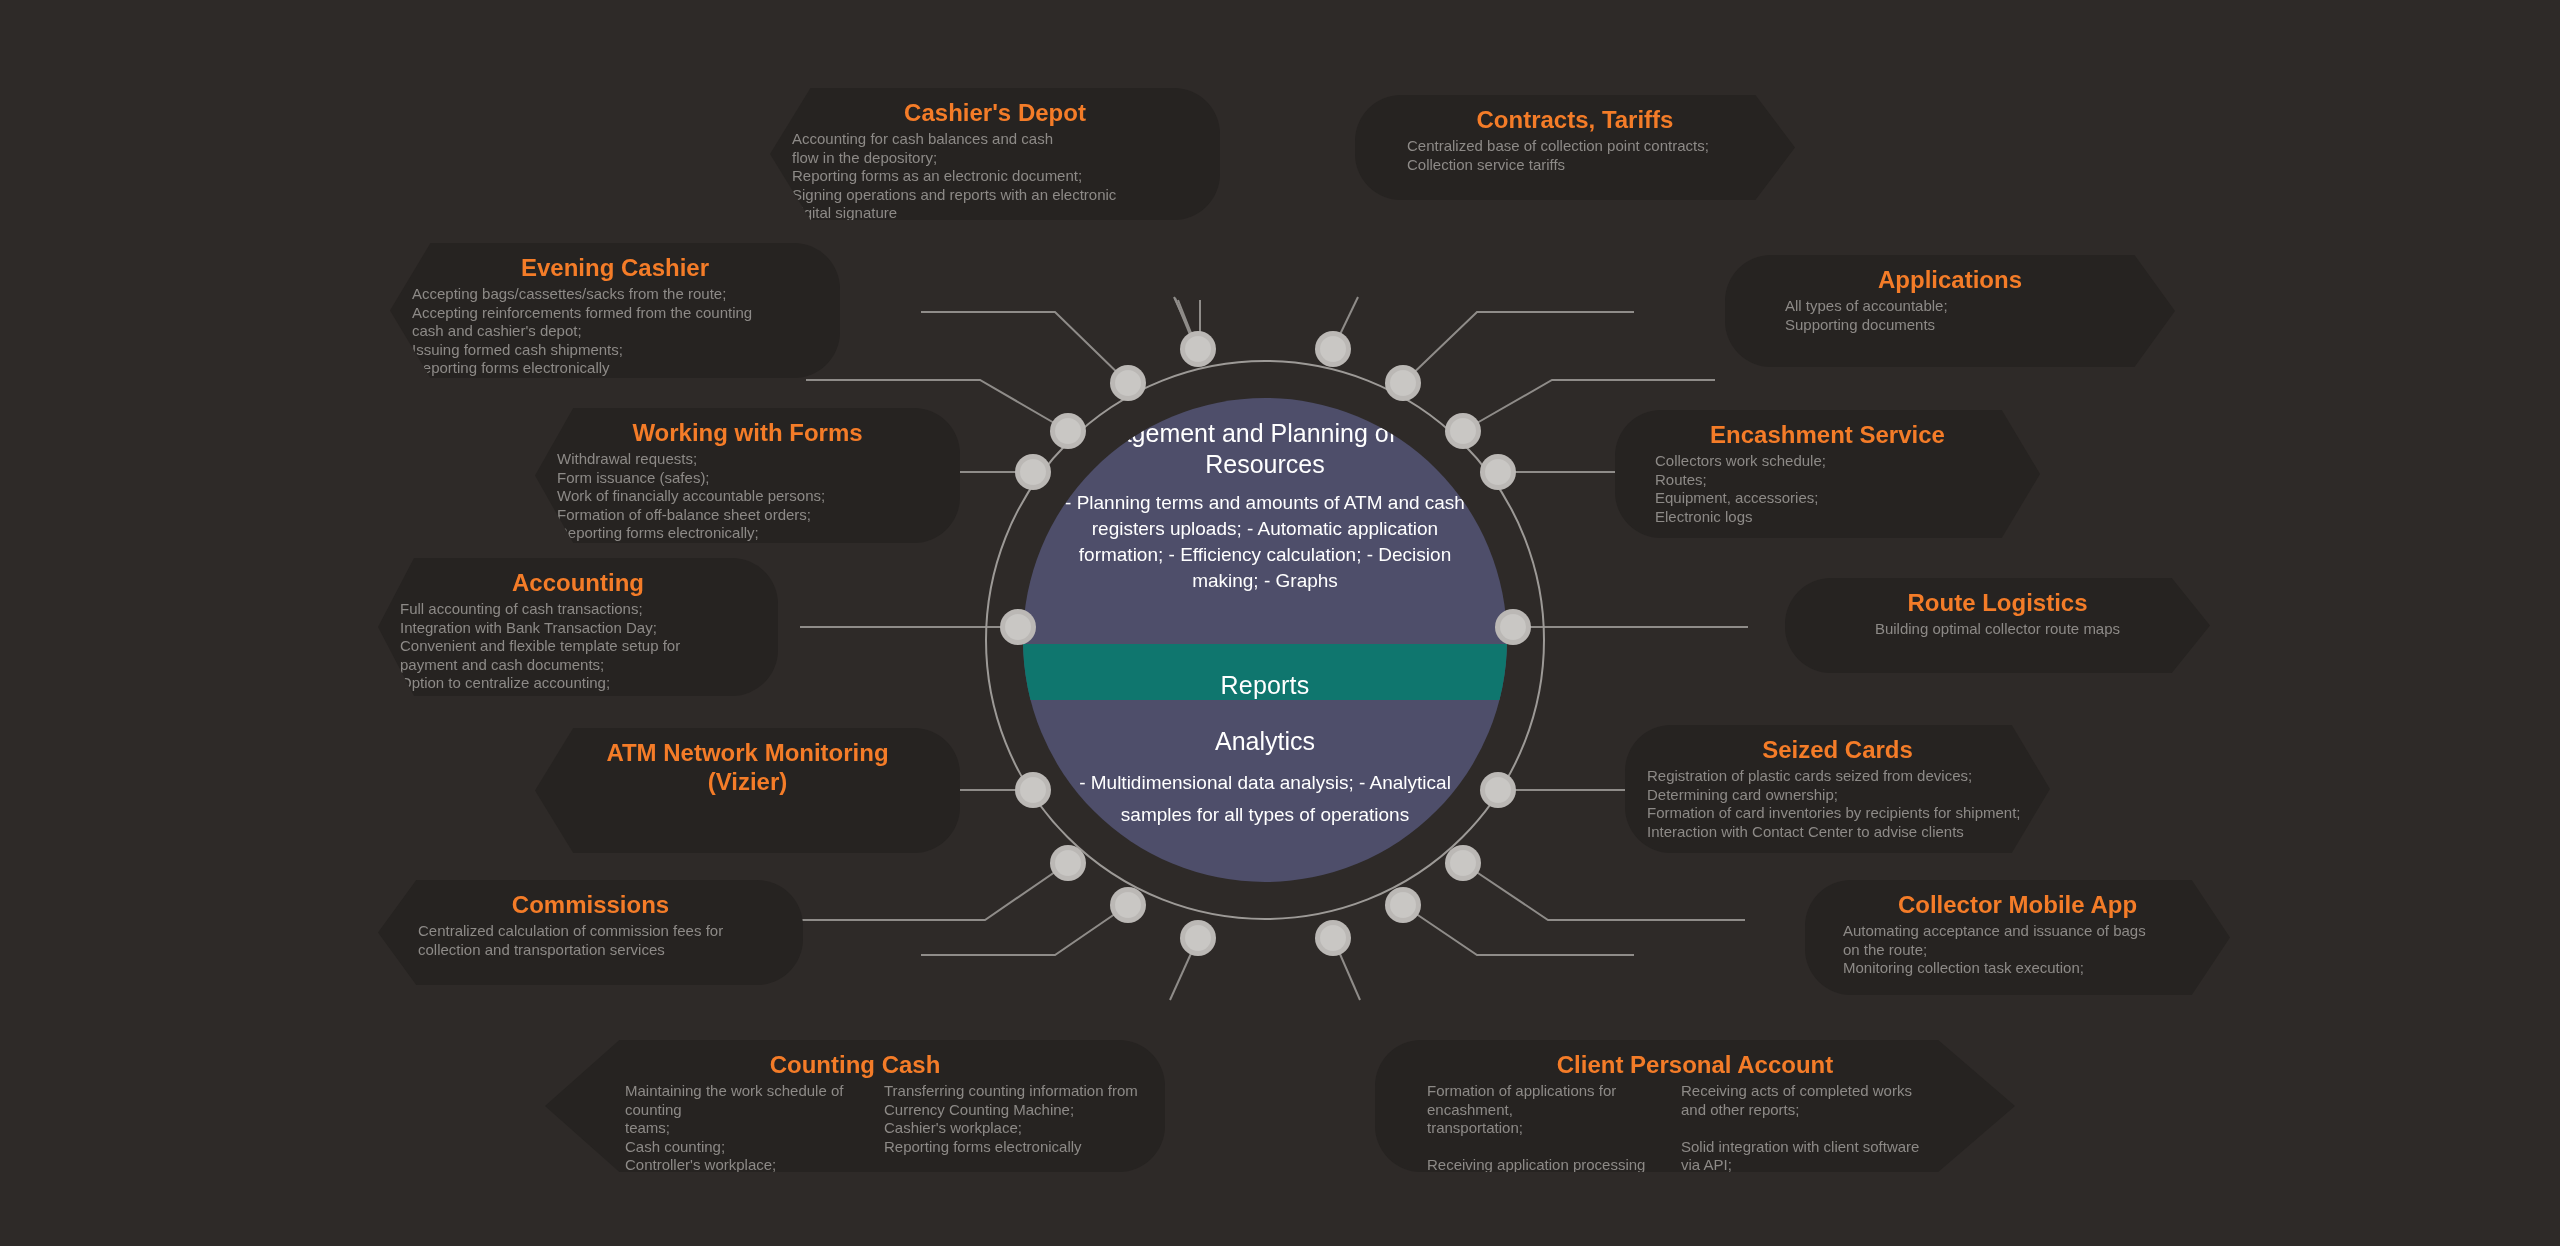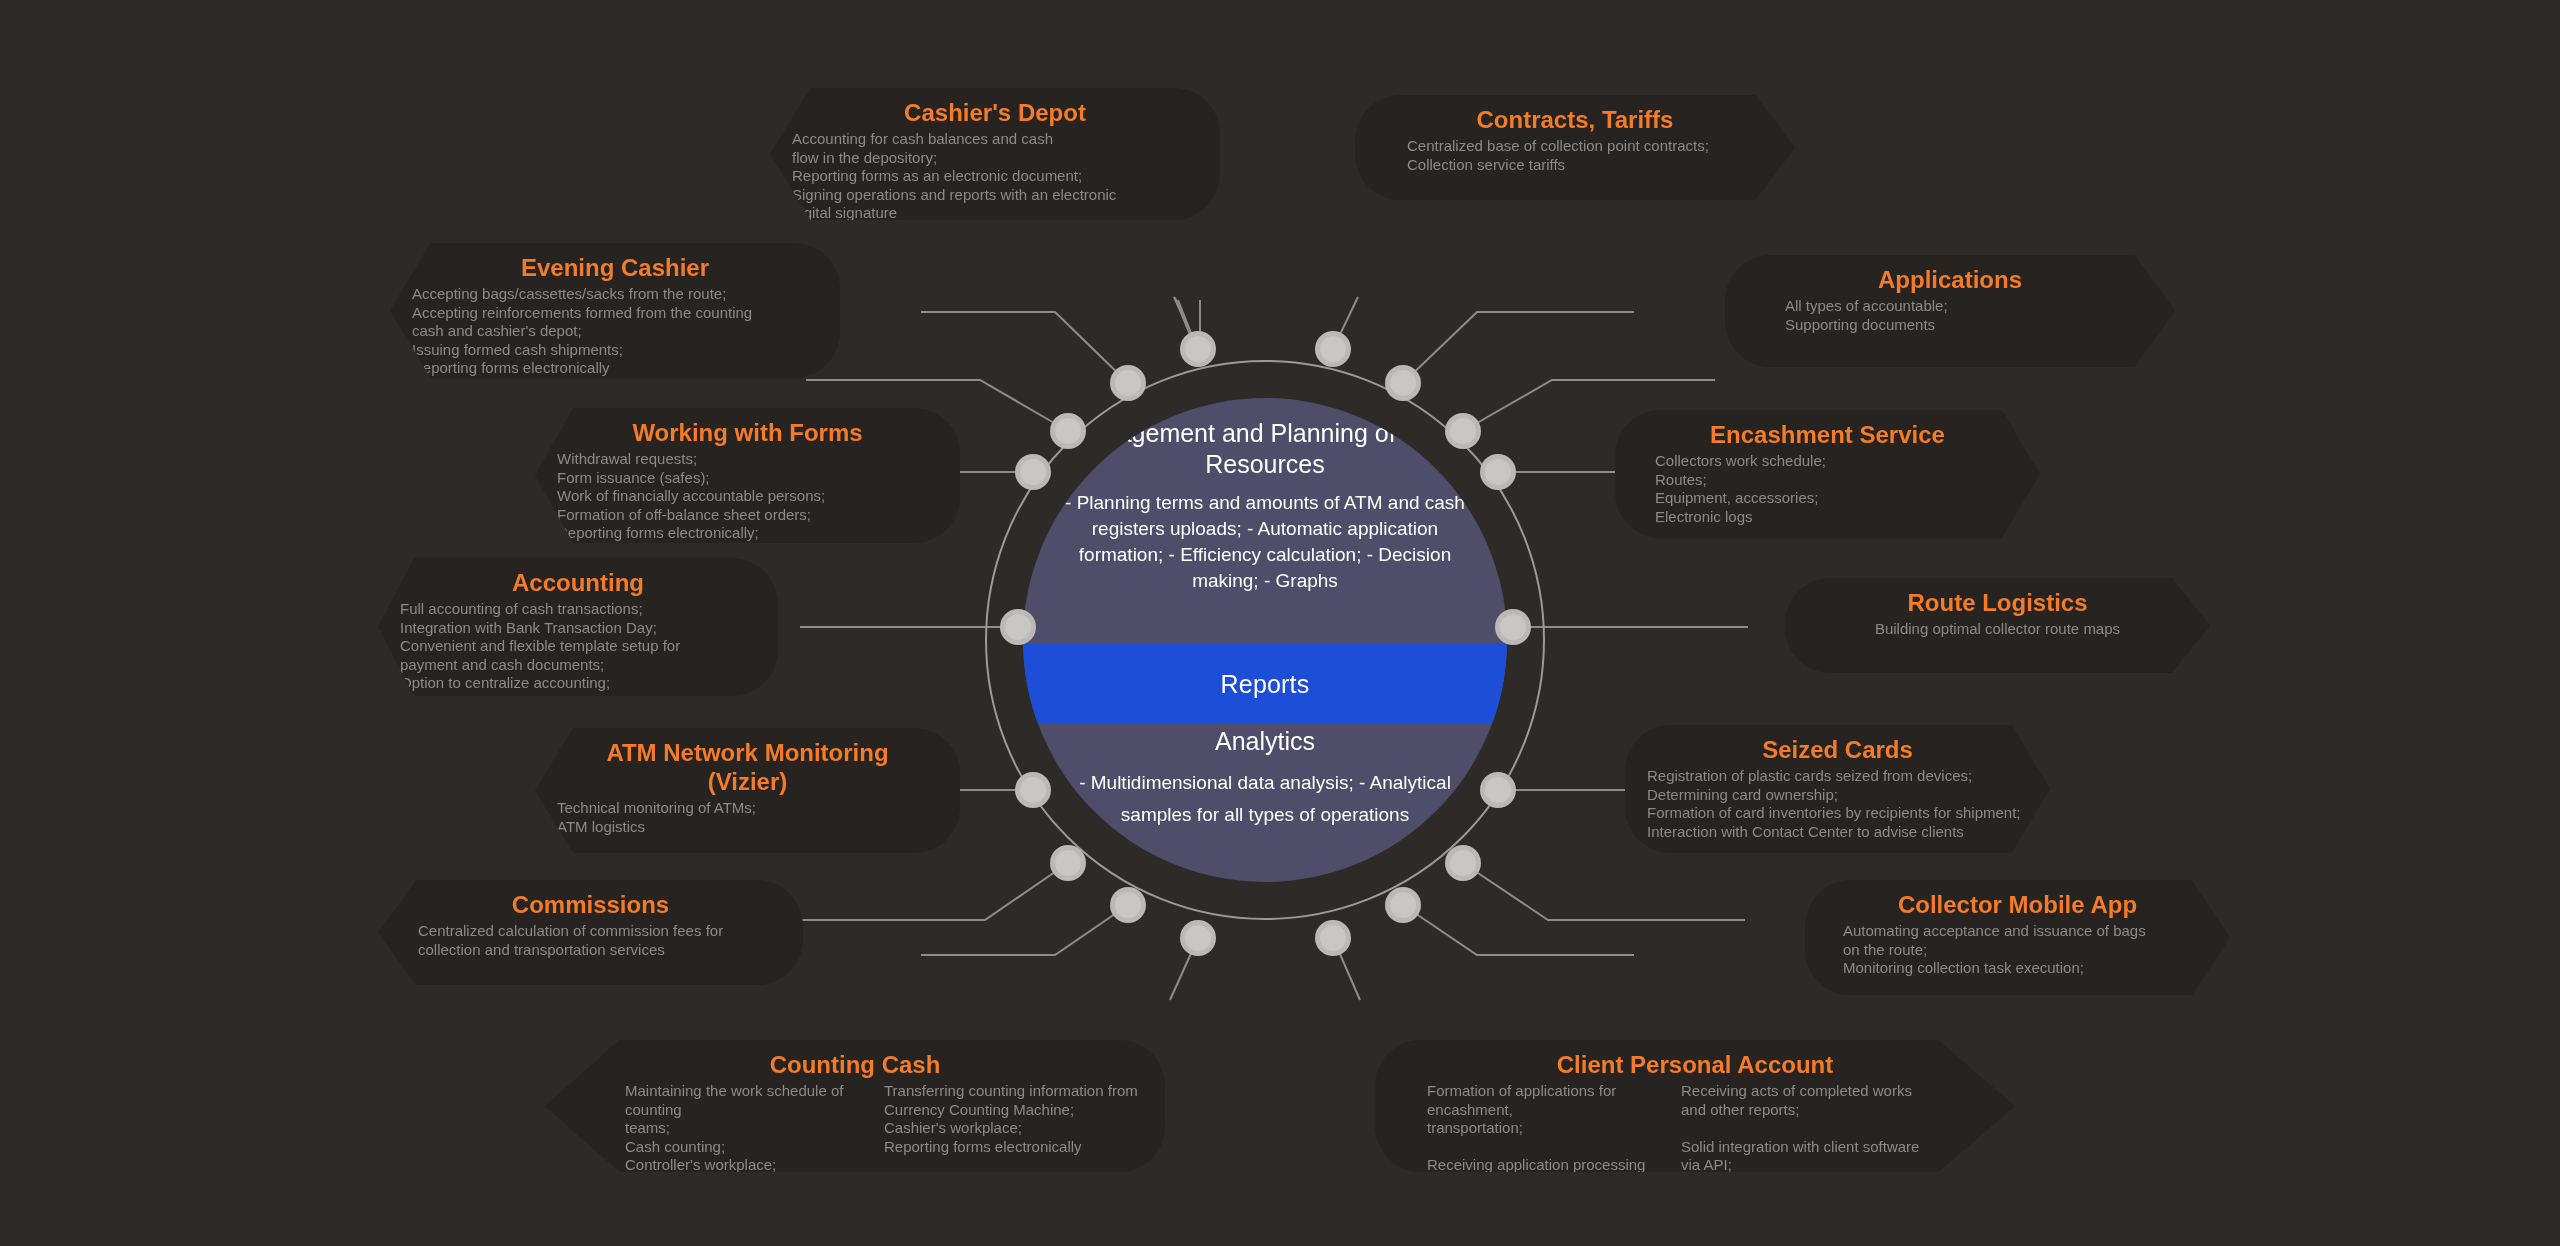--- a/index.html
+++ b/index.html
@@ -25,23 +25,23 @@
     box-sizing:border-box;
   }
   .hub-core{
     position:absolute;left:38px;top:38px;width:484px;height:484px;
     border-radius:50%;
     background:#4e4e6a;
     overflow:hidden;
     box-sizing:border-box;
   }
   .hub-band{
-    position:absolute;left:0;right:0;top:246px;height:80px;
-    background:#1d4ed8;
-    display:flex;align-items:center;justify-content:center;
+    position:absolute;left:0;right:0;top:246px;height:56px;
+    background:#0f766e;
+    display:flex;align-items:flex-end;justify-content:center;
   }
   .hub-band span{color:#ffffff;font-size:25px;letter-spacing:.2px;}
   .hub-top{
     position:absolute;left:0;right:0;top:20px;height:226px;
     display:flex;flex-direction:column;align-items:center;justify-content:flex-start;
     padding:0 26px;box-sizing:border-box;
   }
   .hub-bot{
     position:absolute;left:0;right:0;top:310px;height:174px;
     display:flex;flex-direction:column;align-items:center;
@@ -240,22 +240,20 @@
   </div>
 
   <div class="card notch-right" style="left:1785px;top:578px;width:425px;height:95px;">
     <div class="ttl">Route Logistics</div>
     <div class="body" style="text-align:center;">Building optimal collector route maps</div>
   </div>
 
   <div class="card notch-left" style="left:535px;top:728px;width:425px;height:125px;">
     <div class="ttl">ATM Network Monitoring
 (Vizier)</div>
-    <div class="body">Technical monitoring of ATMs;
-ATM logistics</div>
   </div>
 
   <div class="card notch-right" style="left:1625px;top:725px;width:425px;height:128px;">
     <div class="ttl">Seized Cards</div>
     <div class="body" style="padding-left:0px;">Registration of plastic cards seized from devices;
 Determining card ownership;
 Formation of card inventories by recipients for shipment;
 Interaction with Contact Center to advise clients</div>
   </div>
 

